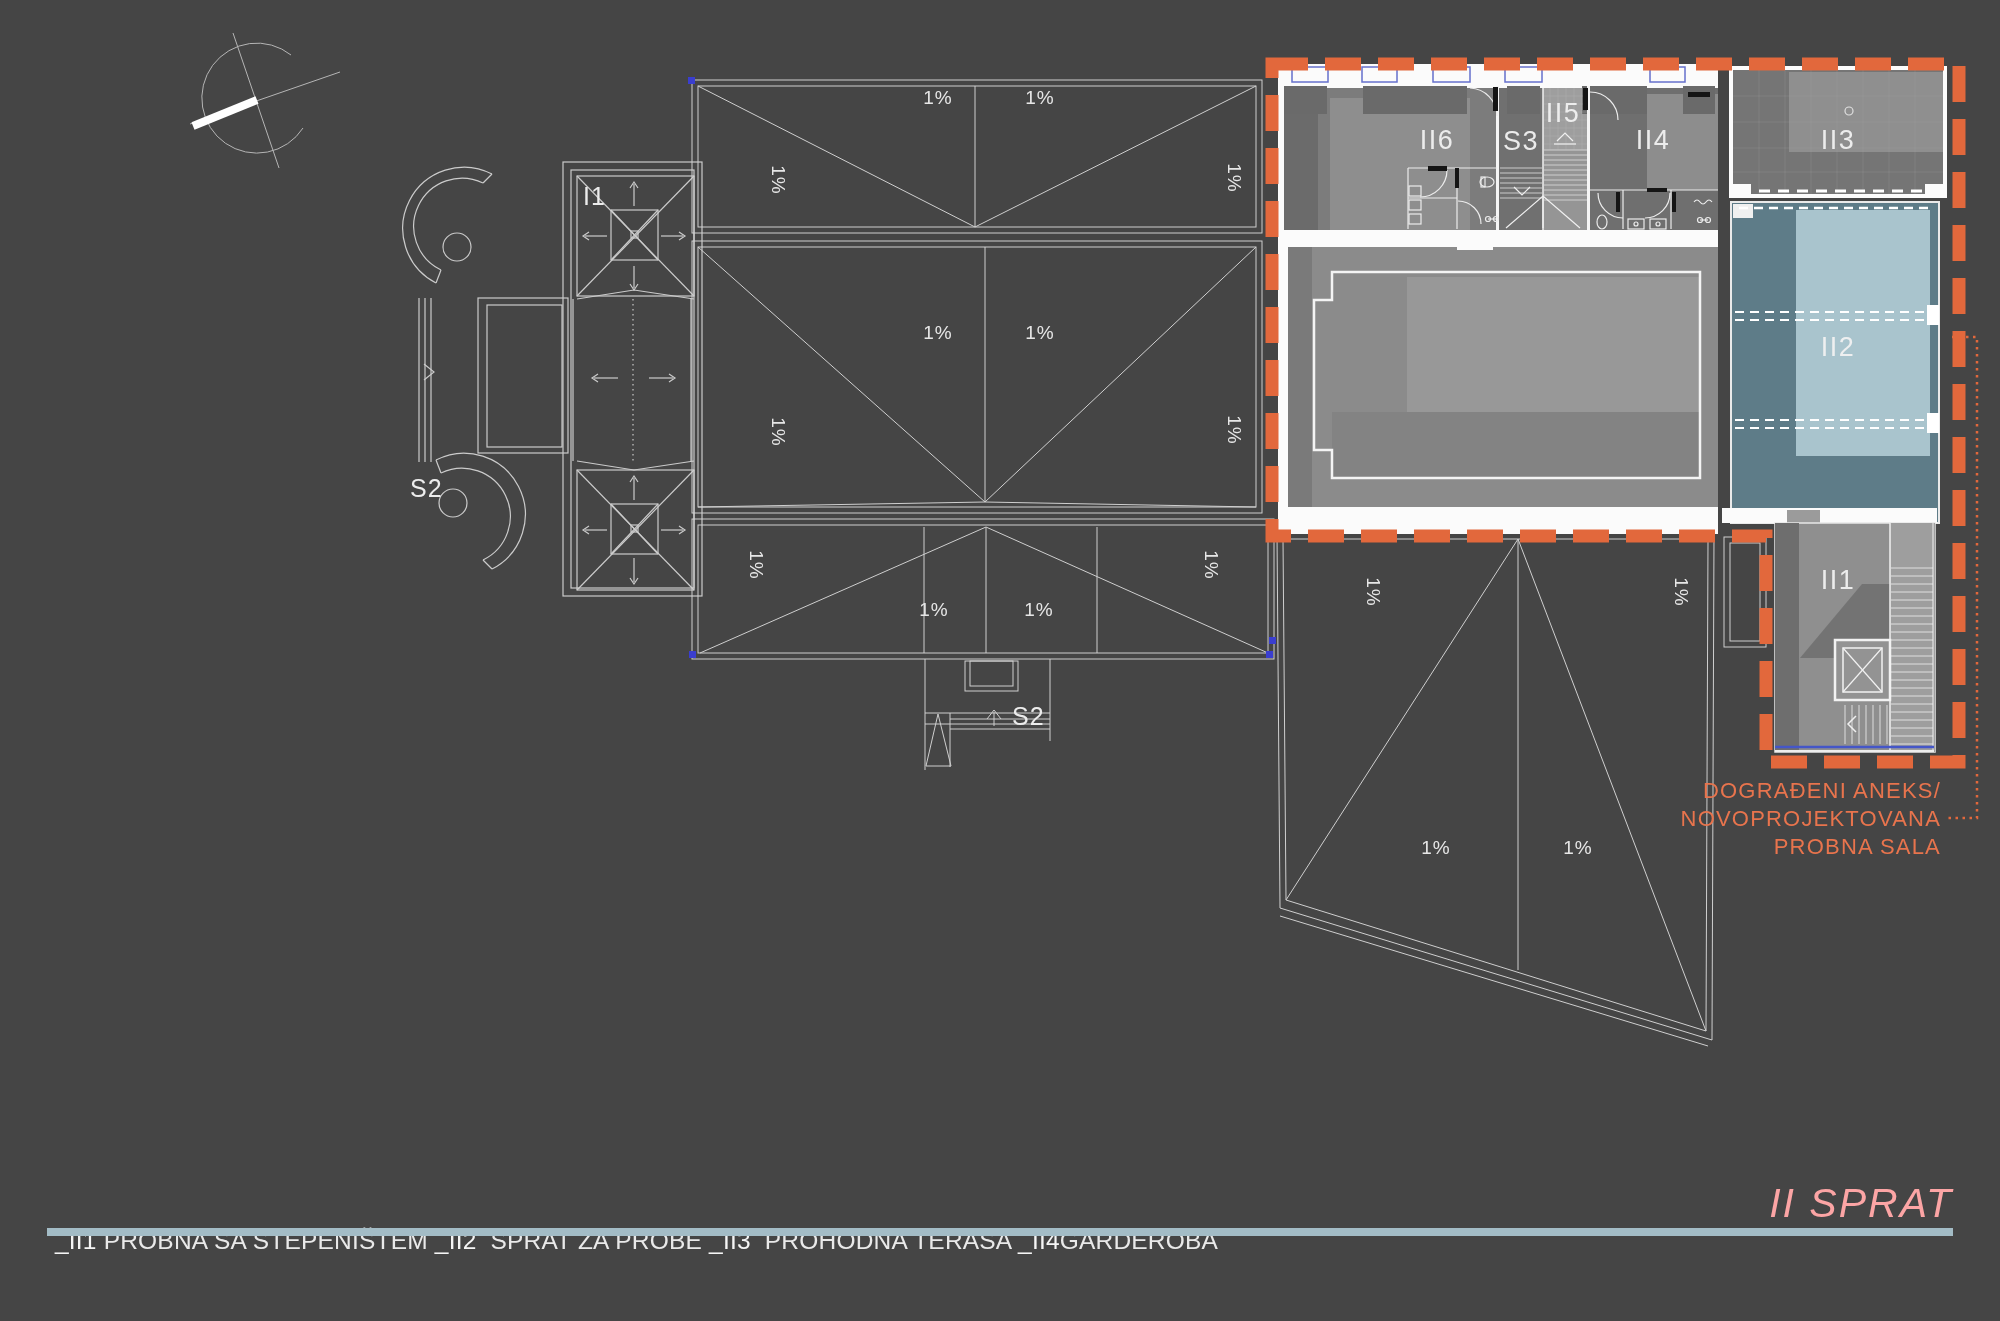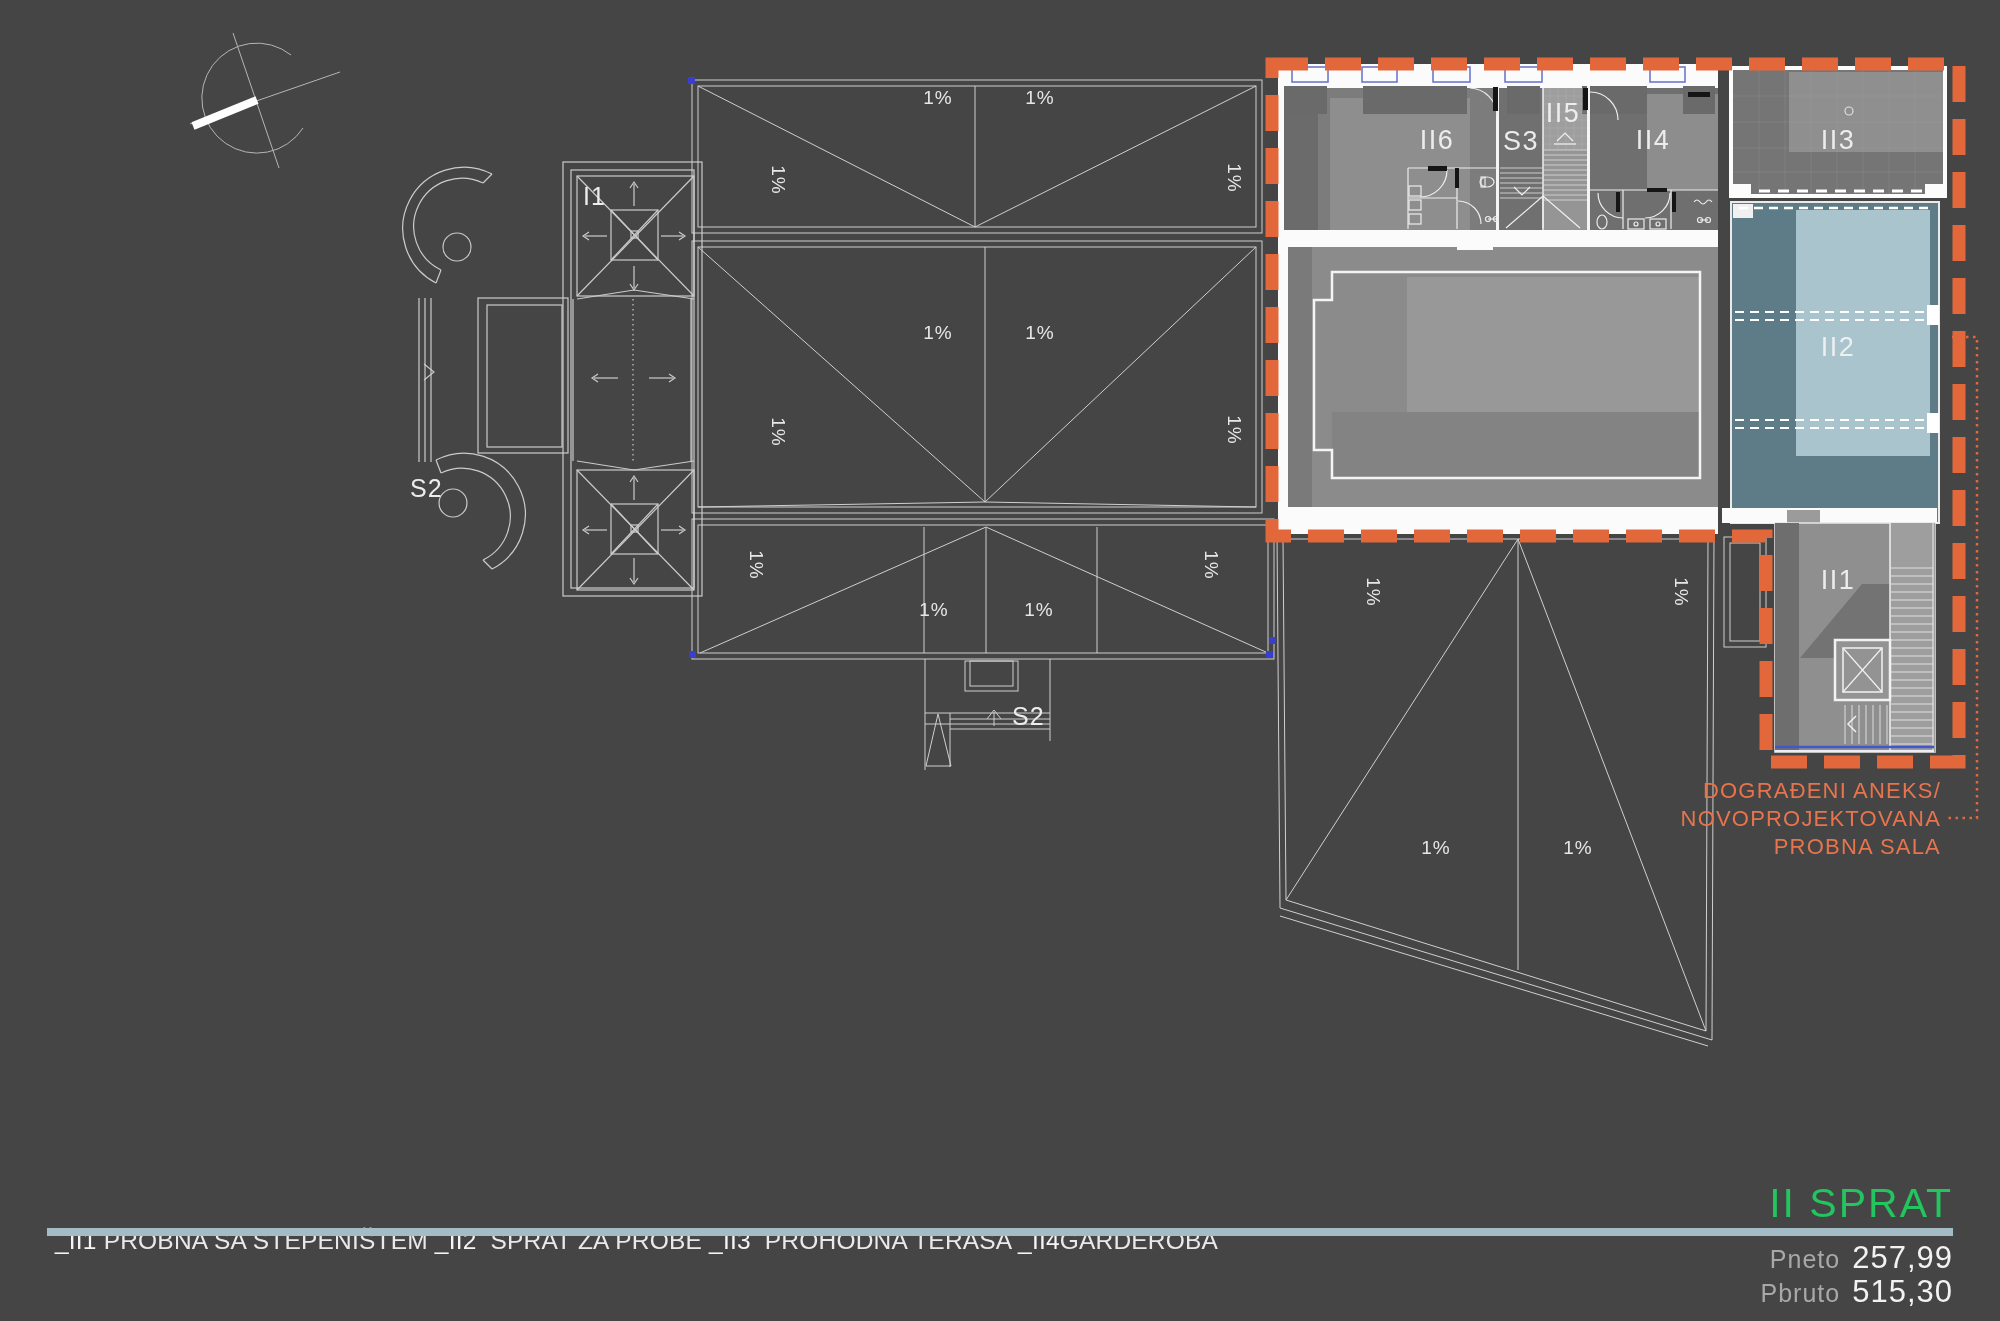--- a/index.html
+++ b/index.html
@@ -8,22 +8,22 @@
   .stage svg{position:absolute;left:0;top:0;}
   svg text{font-family:"Liberation Sans",sans-serif;}
   .slope{fill:#e6e6e6;font-size:19px;letter-spacing:1px;}
   .roomlbl{fill:#f2f2f2;font-size:27px;letter-spacing:1.5px;opacity:.95;}
   .planlbl{fill:#ececec;font-size:25px;letter-spacing:1px;}
   .note{fill:#e8744d;font-size:22px;letter-spacing:1.2px;}
   .legend{position:absolute;left:55px;top:1158px;color:#e9e9e9;font-size:24.5px;
           letter-spacing:.2px;line-height:33px;white-space:pre-wrap;}
   .legend b{font-weight:400;color:#f5f5f5;}
   .rule{position:absolute;left:47px;top:1228px;width:1906px;height:8px;background:#a3bcc6;}
-  .titleblock{position:absolute;right:47px;top:1180px;text-align:left;color:#22c55e;
-              font-size:41px;letter-spacing:2px;}
+  .titleblock{position:absolute;right:47px;top:1180px;text-align:left;color:#fca5a5;
+              font-size:41px;letter-spacing:2px;font-style:italic;}
   .areas{position:absolute;right:47px;top:1240px;text-align:right;}
   .area-row{display:flex;justify-content:flex-end;align-items:baseline;gap:12px;height:34px;}
   .area-label{color:#a8a8a8;font-size:25px;letter-spacing:1px;}
   .area-value{color:#f2f2f2;font-size:31px;letter-spacing:1px;}
 </style>
 </head>
 <body>
 
 <div class="stage">
 <svg width="2000" height="1321" viewBox="0 0 2000 1321">
@@ -359,23 +359,13 @@
   </g>
 </svg>
 
   <div class="legend">
     <div><b>_II1</b><span> PROBNA SA STEPENIŠTEM </span><b>_II2</b><span>  SPRAT ZA PROBE </span><b>_II3</b><span>  PROHODNA TERASA </span><b>_II4</b><span>GARDEROBA</span></div>
     
   </div>
 
   <div class="titleblock">II SPRAT</div>
   <div class="rule"></div>
-  <div class="areas">
-    <div class="area-row">
-      <span class="area-label">Pneto</span>
-      <span class="area-value">257,99</span>
-    </div>
-    <div class="area-row">
-      <span class="area-label">Pbruto</span>
-      <span class="area-value">515,30</span>
-    </div>
-  </div>
 </div>
 
 </body></html>

